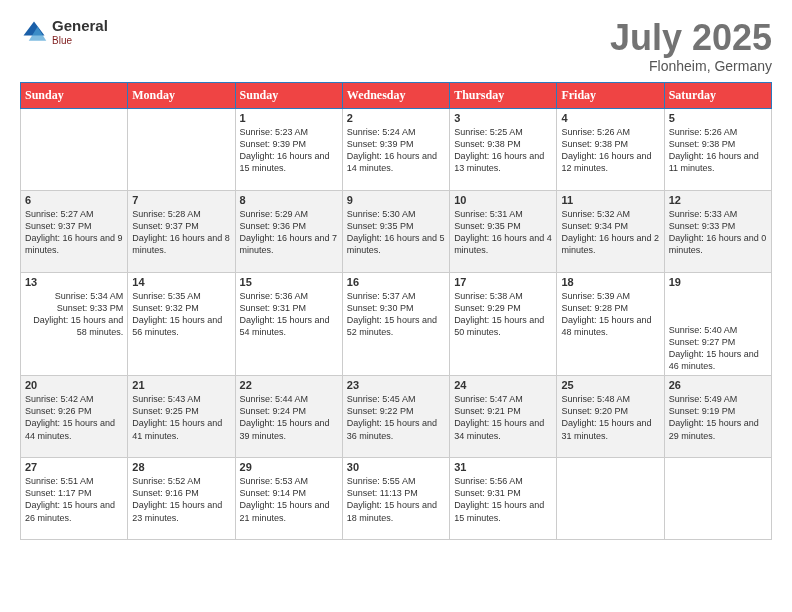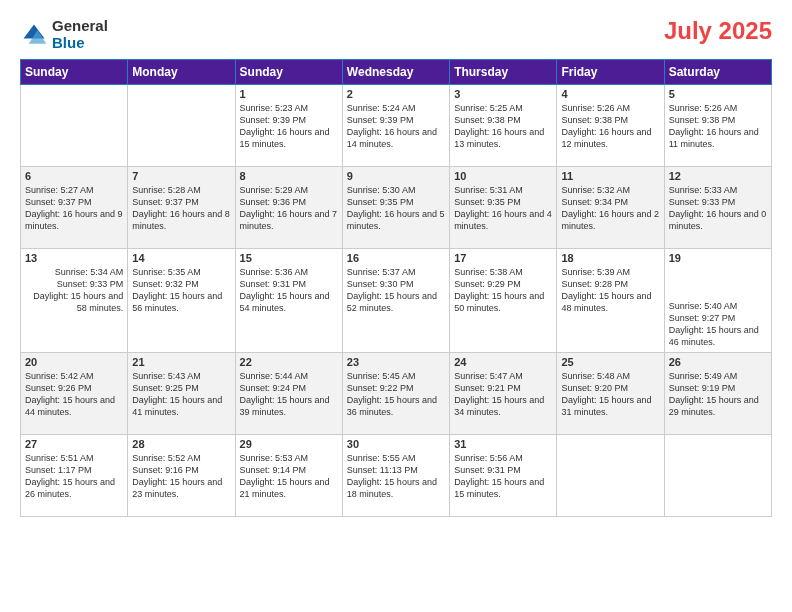--- a/index.html
+++ b/index.html
@@ -32,35 +32,35 @@
       display: flex;
       flex-direction: column;
       line-height: 1.1;
     }
     .logo-general {
       font-size: 15px;
       font-weight: bold;
       color: #333;
     }
     .logo-blue {
-      font-size: 15px;
-      font-weight: bold;
-      color: #0369a1;
+      font-size: 10px;
+      font-weight: normal;
+      color: #7f1d1d;
     }
     .logo-icon {
       width: 28px;
       height: 28px;
     }
     .title-block {
       text-align: right;
     }
     .month-title {
-      font-size: 24px;
+      font-size: 36px;
       font-weight: bold;
-      color: #ef4444;
+      color: #737373;
       line-height: 1.1;
     }
     .location {
       font-size: 14px;
       color: #555;
     }
     .calendar {
       flex: 1;
       border: 1px solid #ccc;
       border-collapse: collapse;
@@ -98,40 +98,42 @@
     .empty-cell {
       background: #f9f9f9;
     }
     tr:nth-child(even) td {
       background-color: #f2f2f2;
     }
     tr:nth-child(odd) td {
       background-color: #fff;
     }
     .calendar thead tr th {
-      background-color: #4c1d95;
+      background-color: #ef4444;
+      font-family: Liberation Serif, serif;
     }
   </style>
 </head>
 <body>
 
 <div class="page">
   <div class="header">
     <div class="logo">
       <svg class="logo-icon" viewBox="0 0 32 32" width="32" height="32">
         <polygon points="16,4 28,20 4,20" fill="#1a5fa8"></polygon>
         <polygon points="20,10 30,26 10,26" fill="#4a9fd4" opacity="0.7"></polygon>
       </svg>
       <div class="logo-text">
         <span class="logo-general">General</span>
         <span class="logo-blue">Blue</span>
       </div>
     </div>
     <div class="title-block">
       <div class="month-title">July 2025</div>
+      <div class="location">Flonheim, Germany</div>
     </div>
   </div>
 
   <table class="calendar">
     <thead>
       <tr>
         <th>Sunday</th>
         <th>Monday</th>
         <th>Sunday</th>
         <th>Wednesday</th>

